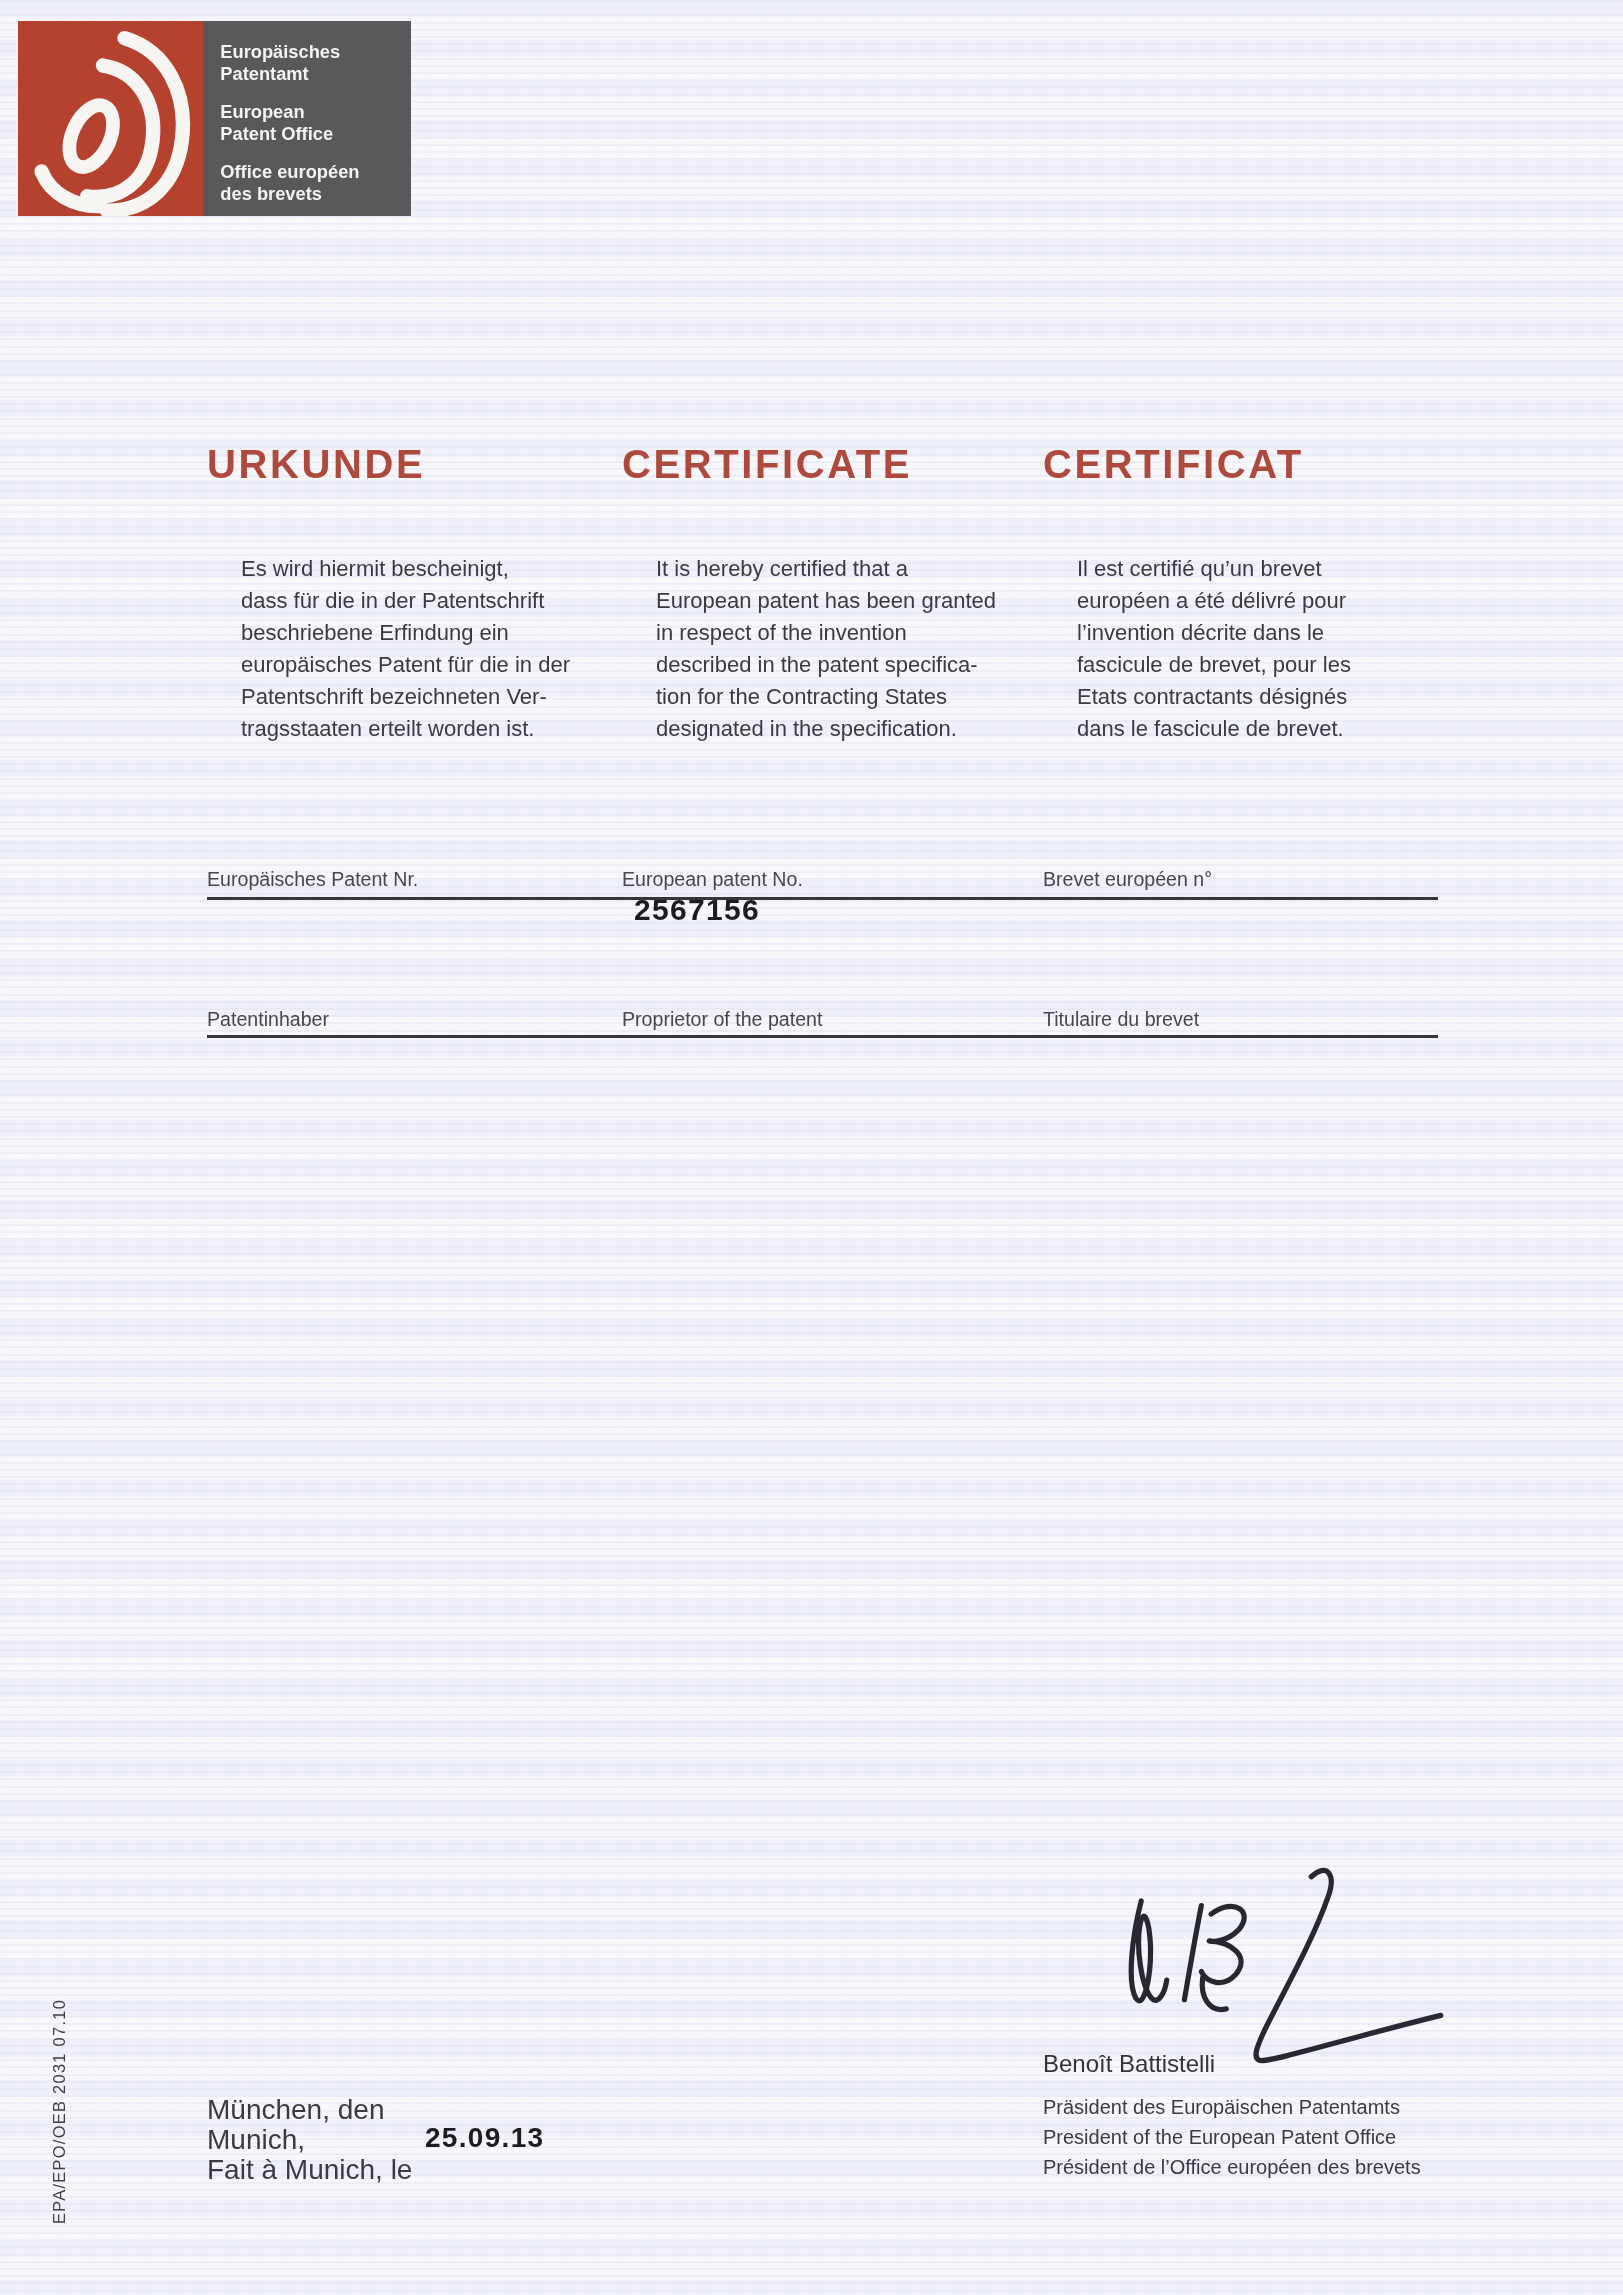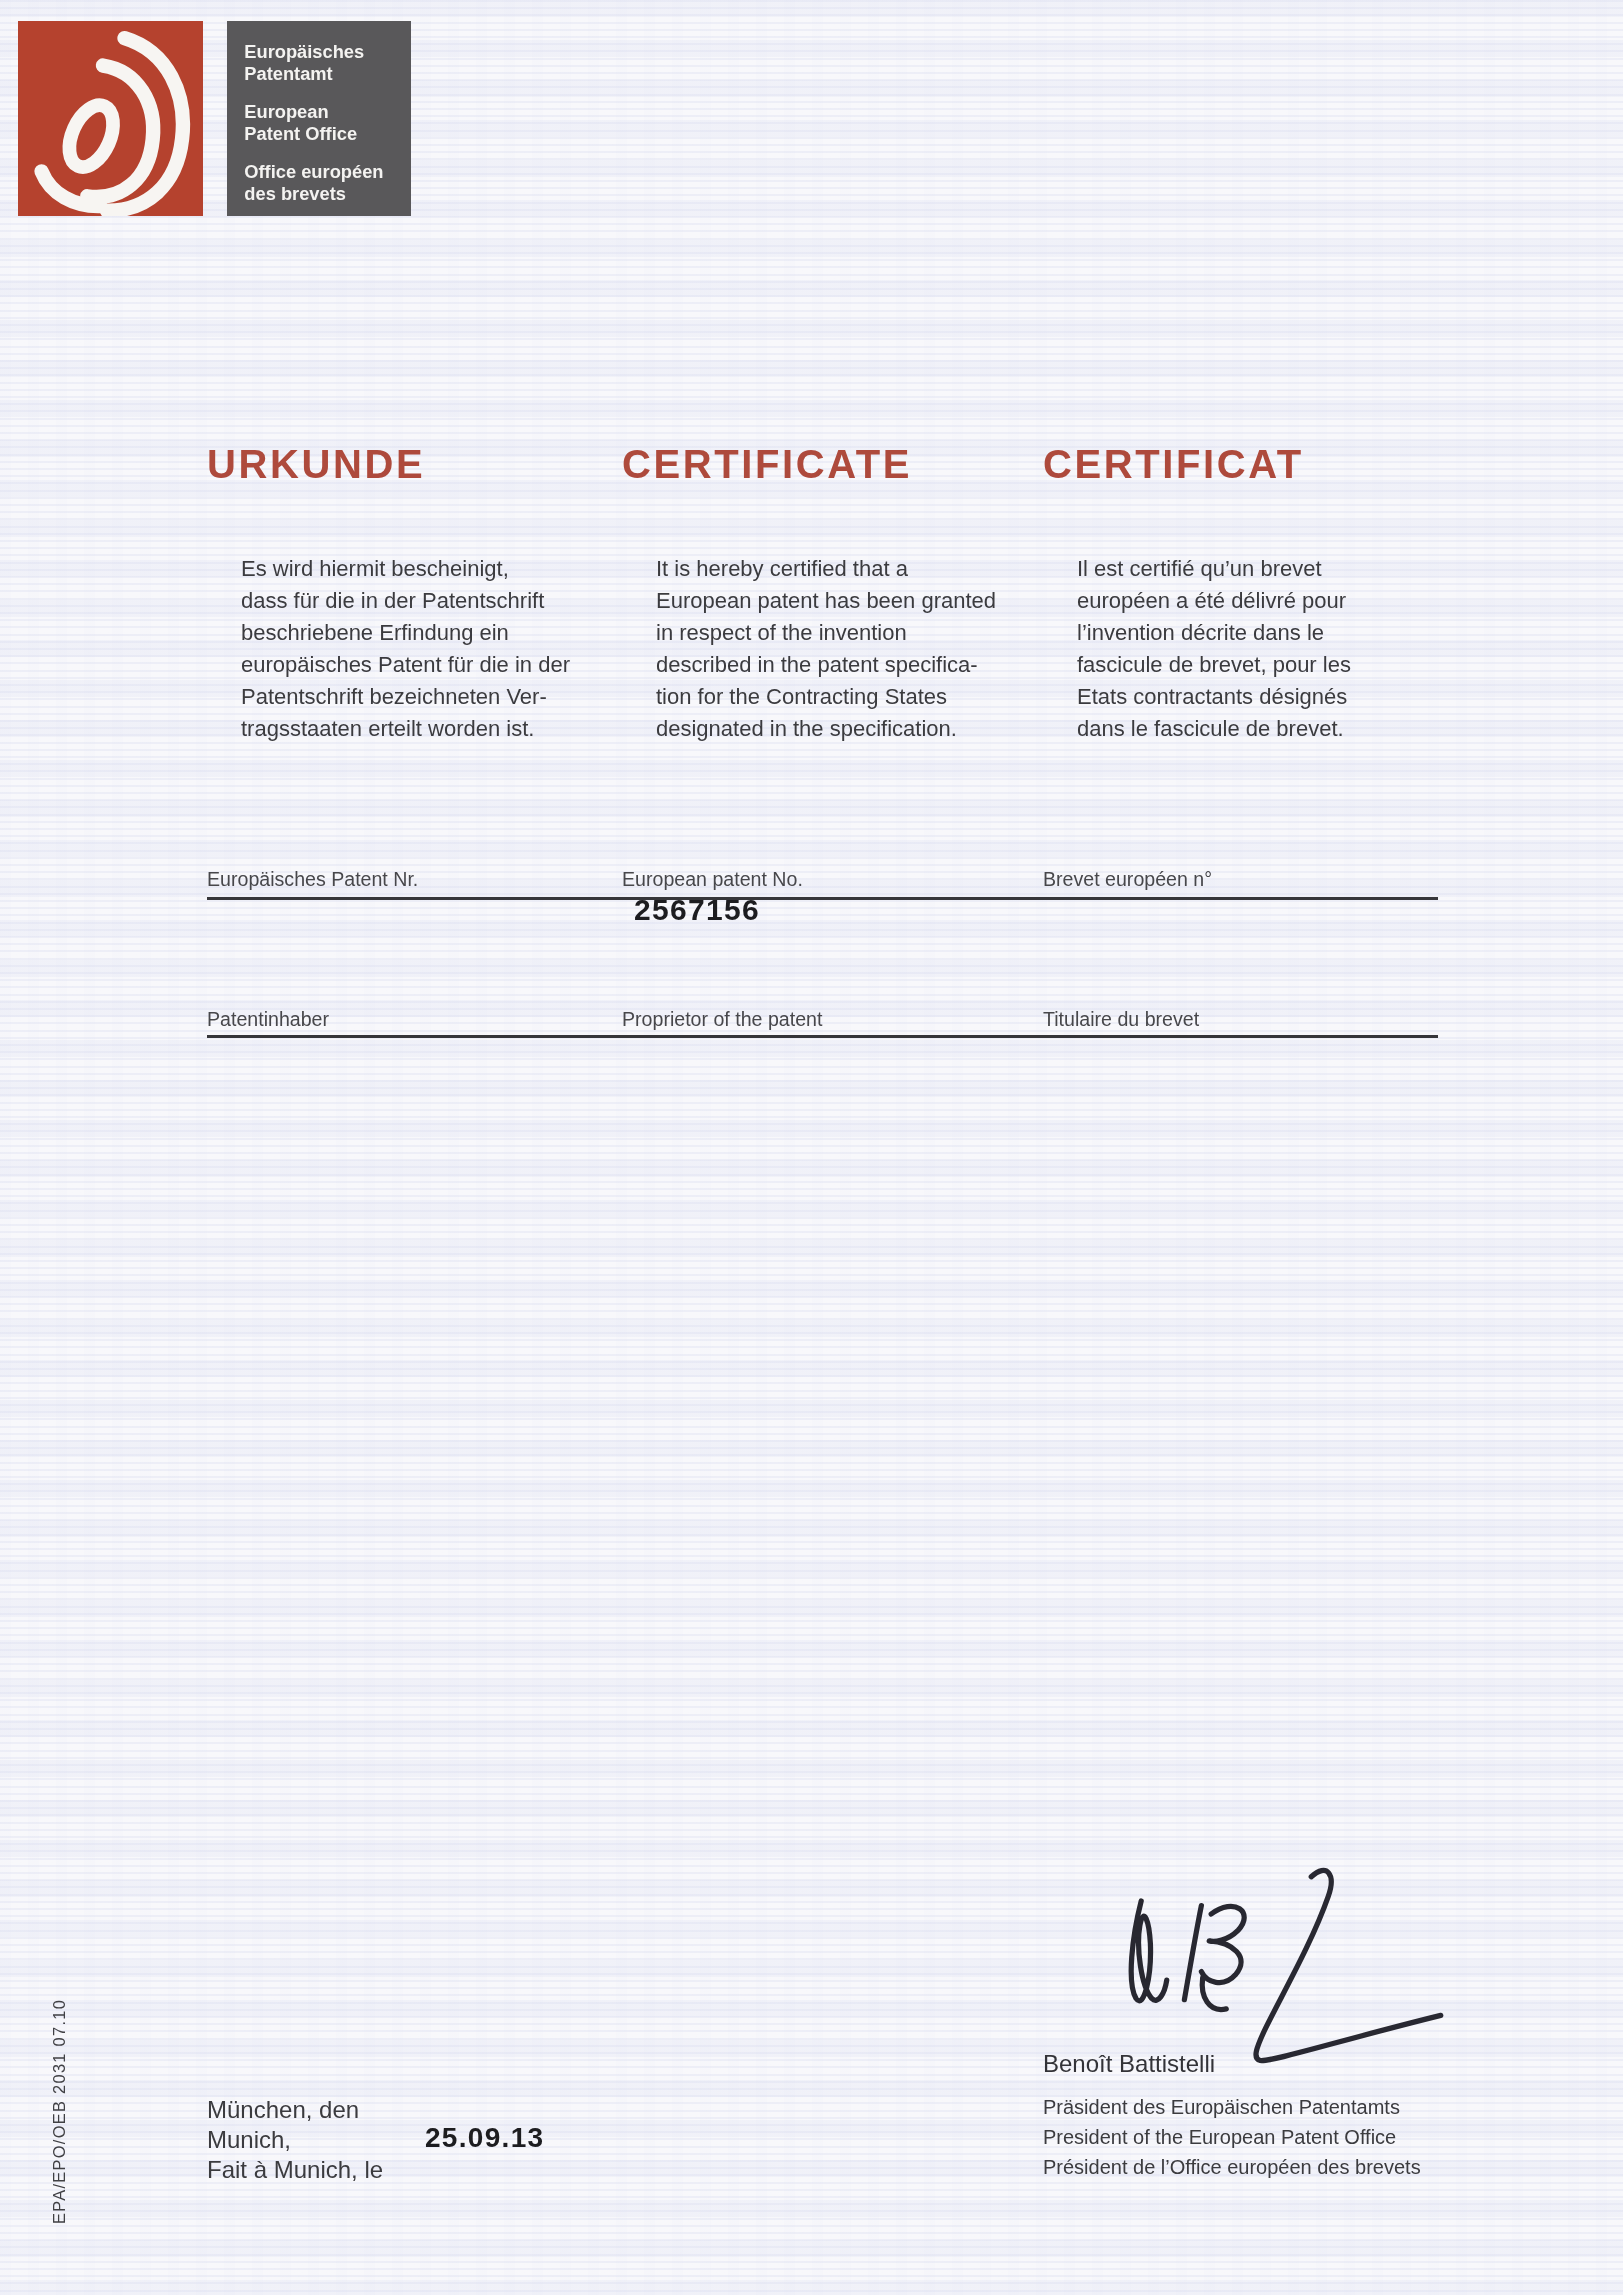--- a/index.html
+++ b/index.html
@@ -10,21 +10,21 @@
     background-image:
       repeating-linear-gradient(180deg, rgba(219,222,240,0.38) 0px, rgba(219,222,240,0.38) 2px, rgba(246,246,250,0) 2px, rgba(246,246,250,0) 7.2px),
       repeating-linear-gradient(180deg, rgba(226,229,244,0.28) 0px, rgba(226,229,244,0.28) 17px, rgba(255,255,255,0.22) 17px, rgba(255,255,255,0.22) 40px),
       repeating-linear-gradient(90deg, rgba(236,237,247,0.20) 0px, rgba(236,237,247,0.20) 11px, rgba(246,246,250,0) 11px, rgba(246,246,250,0) 28px);
     font-family:"Liberation Sans", sans-serif;
     overflow:hidden;
   }
   .abs{position:absolute;}
 
   
-  .logo-block{left:18.3px;top:21px;width:393px;height:195px;display:flex;gap:24px;}
+  .logo-block{left:18.3px;top:21px;width:393px;height:195px;display:flex;}
   .logo-mark{width:185px;height:195px;background:#b5422e;flex:0 0 auto;}
   .logo-names{width:208px;height:195px;background:#59585a;box-sizing:border-box;
     padding:19.6px 0 0 17px;color:#f4f3f1;font-size:18.3px;font-weight:700;line-height:22px;}
   .logo-group{margin-bottom:16.4px;}
   .logo-line{display:block;}
 
   
   .col1{left:207px;}
   .col2{left:622px;}
   .col3{left:1043px;}
@@ -40,21 +40,21 @@
   .rule-2{top:1035px;}
 
   .typed{color:#1d1d20;letter-spacing:0.7px;}
   .patent-number{left:634px;top:893px;font-size:30px;font-weight:700;letter-spacing:1.3px;}
   .proprietor-value{left:424px;top:1145px;font-size:25px;line-height:31px;white-space:pre-line;letter-spacing:0.3px;color:#202023;}
   .issue-date{left:425px;top:2122px;font-size:28px;font-weight:700;letter-spacing:1.3px;}
 
   .sig-svg{left:1103px;top:1865px;}
   .signer-name{left:1043px;top:2050px;font-size:24px;font-weight:400;color:#333338;}
   .signer-titles{left:1043px;top:2092px;font-size:20px;line-height:30px;color:#3b3b3f;white-space:pre-line;}
-  .issue-place{left:207px;top:2095px;font-size:24px;line-height:30px;color:#3b3b3f;white-space:pre-line;}
+  .issue-place{left:207px;top:2095px;font-size:28px;line-height:30px;color:#3b3b3f;white-space:pre-line;}
 
   .form-code{
     left:50px;top:2224px;
     transform:rotate(-90deg);transform-origin:0 0;
     white-space:nowrap;font-size:16.4px;letter-spacing:1.3px;color:#404044;
   }
 </style>
 </head>
 <body>
 

